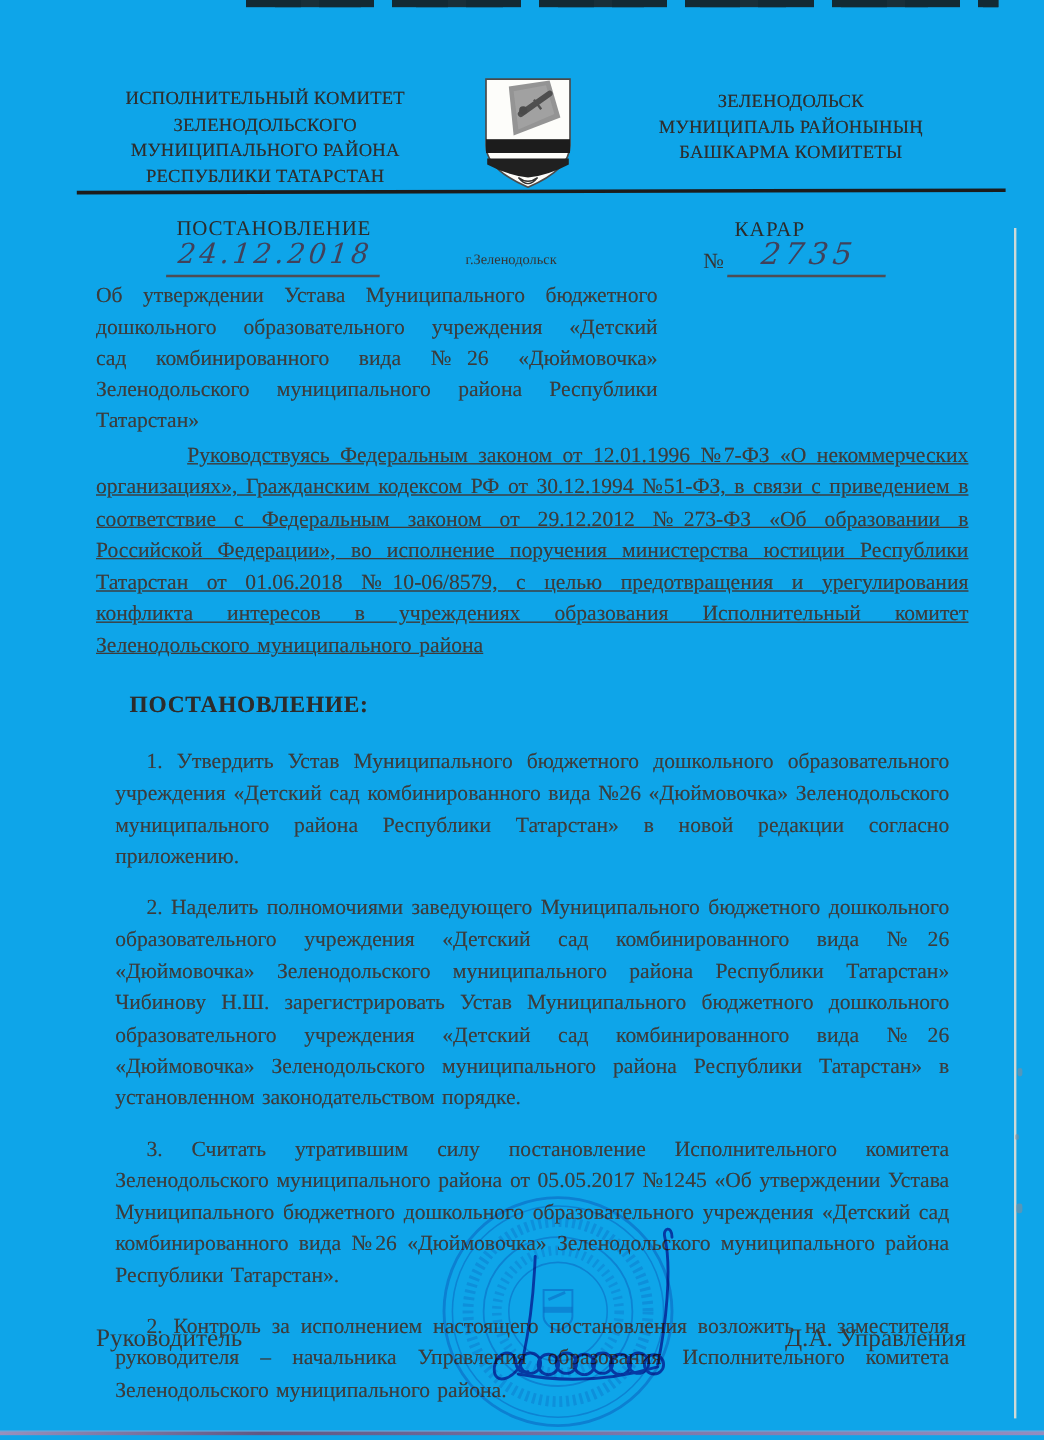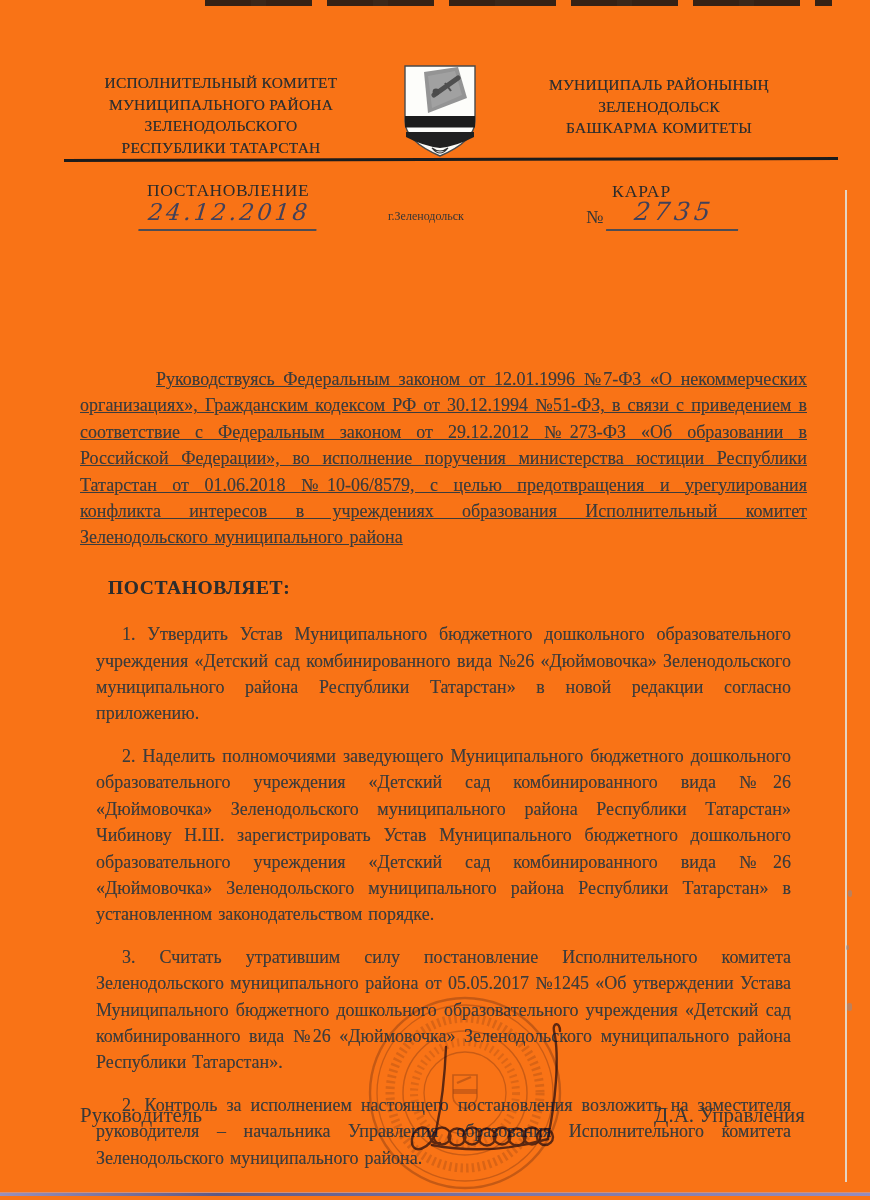--- a/index.html
+++ b/index.html
@@ -1,20 +1,20 @@
 <!DOCTYPE html>
 <html><head>
 <meta charset="utf-8">
 <style>
   html,body{margin:0;padding:0;background:#e9e7e2;}
   .page{
     position:relative;
     width:870px;height:1200px;
     margin:0 auto;
-    background:#f97316;
+    background:#0ea5e9;
     overflow:hidden;
     font-family:"Liberation Serif","DejaVu Serif",serif;
     color:#3b3b3b;
   }
   
   .scan-top{
     position:absolute;top:0;left:205px;right:38px;height:6px;
     background:
       repeating-linear-gradient(90deg,#151515 0 46px,transparent 46px 61px),
       repeating-linear-gradient(90deg,transparent 0 24px,#1b1b1b 24px 96px,transparent 96px 118px);
@@ -115,56 +115,57 @@
   <div class="scan-top"></div>
   <div class="scan-bottom"></div>
   <div class="scan-right"></div>
   <div class="speck" style="left:848px;top:890px;width:4px;height:7px;"></div>
   <div class="speck" style="left:847px;top:1003px;width:5px;height:8px;"></div>
   <div class="speck" style="left:846px;top:945px;width:3px;height:5px;"></div>
 
   <header class="letterhead">
     <div class="org left">
       <span>ИСПОЛНИТЕЛЬНЫЙ КОМИТЕТ</span>
+      <span>ЗЕЛЕНОДОЛЬСКОГО</span>
       <span>МУНИЦИПАЛЬНОГО РАЙОНА</span>
-      <span>ЗЕЛЕНОДОЛЬСКОГО</span>
       <span>РЕСПУБЛИКИ ТАТАРСТАН</span>
     </div>
     <svg class="emblem" viewBox="0 0 78 97">
       <path d="M4,3 H74 V58 Q74,78 39,93 Q4,78 4,58 Z" fill="#fdfdfa" stroke="#4a4a4a" stroke-width="1.4"></path>
       <polygon points="23,9 57,4 66,35 27,50" fill="#949494"></polygon>
       <polygon points="27,13 54,8 61,32 31,45" fill="#a6a6a6" opacity=".7"></polygon>
       <line x1="33" y1="32" x2="57" y2="15" stroke="#4f4f4f" stroke-width="5" stroke-linecap="round"></line>
       <circle cx="35" cy="29" r="3.4" fill="#4a4a4a"></circle>
       <line x1="44" y1="20" x2="50" y2="28" stroke="#4f4f4f" stroke-width="2"></line>
       <rect x="4" y="53" width="70" height="11.5" fill="#1c1c1c"></rect>
       <path d="M5,69 H73 V74 Q56,83 39,85 Q22,83 5,74 Z" fill="#202020"></path>
       <path d="M31,85 Q39,95 47,85 Q43,88 39,88 Q35,88 31,85 Z" fill="#fbfbf8" stroke="#333" stroke-width="1.2"></path>
     </svg>
     <div class="org right">
+      <span>ЗЕЛЕНОДОЛЬСК</span>
       <span>МУНИЦИПАЛЬ РАЙОНЫНЫҢ</span>
-      <span>ЗЕЛЕНОДОЛЬСК</span>
       <span>БАШКАРМА КОМИТЕТЫ</span>
     </div>
   </header>
 
   <div class="rule"></div>
 
   <div class="doc-type-ru">ПОСТАНОВЛЕНИЕ</div>
   <div class="doc-type-tt">КАРАР</div>
 
   <div class="hw hw-date">24.12.2018</div>
   <div class="place">г.Зеленодольск</div>
   <div class="num-label">№</div>
   <div class="hw hw-num">2735</div>
 
+  <div class="doc-title">Об утверждении Устава Муниципального бюджетного дошкольного образовательного учреждения «Детский сад комбинированного вида №26 «Дюймовочка» Зеленодольского муниципального района Республики Татарстан»</div>
 
   <div class="body-block">
     <p class="preamble">Руководствуясь Федеральным законом от 12.01.1996 №7-ФЗ «О некоммерческих организациях», Гражданским кодексом РФ от 30.12.1994 №51-ФЗ, в связи с приведением в соответствие с Федеральным законом от 29.12.2012 №273-ФЗ «Об образовании в Российской Федерации», во исполнение поручения министерства юстиции Республики Татарстан от 01.06.2018 №10-06/8579, с целью предотвращения и урегулирования конфликта интересов в учреждениях образования Исполнительный комитет Зеленодольского муниципального района</p>
-    <div class="resolves">ПОСТАНОВЛЯЕТ:</div>
+    <div class="resolves">ПОСТАНОВЛЕНИЕ:</div>
     <p class="item">1. Утвердить Устав Муниципального бюджетного дошкольного образовательного учреждения «Детский сад комбинированного вида №26 «Дюймовочка» Зеленодольского муниципального района Республики Татарстан» в новой редакции согласно приложению.</p>
     <p class="item">2. Наделить полномочиями заведующего Муниципального бюджетного дошкольного образовательного учреждения «Детский сад комбинированного вида №26 «Дюймовочка» Зеленодольского муниципального района Республики Татарстан» Чибинову Н.Ш. зарегистрировать Устав Муниципального бюджетного дошкольного образовательного учреждения «Детский сад комбинированного вида №26 «Дюймовочка» Зеленодольского муниципального района Республики Татарстан» в установленном законодательством порядке.</p>
     <p class="item">3. Считать утратившим силу постановление Исполнительного комитета Зеленодольского муниципального района от 05.05.2017 №1245 «Об утверждении Устава Муниципального бюджетного дошкольного образовательного учреждения «Детский сад комбинированного вида №26 «Дюймовочка» Зеленодольского муниципального района Республики Татарстан».</p>
     <p class="item">2. Контроль за исполнением настоящего постановления возложить на заместителя руководителя – начальника Управления образования Исполнительного комитета Зеленодольского муниципального района.</p>
   </div>
 
   <div class="sign-row">
     <span>Руководитель</span>
     <span>Д.А. Управления</span>
   </div>

